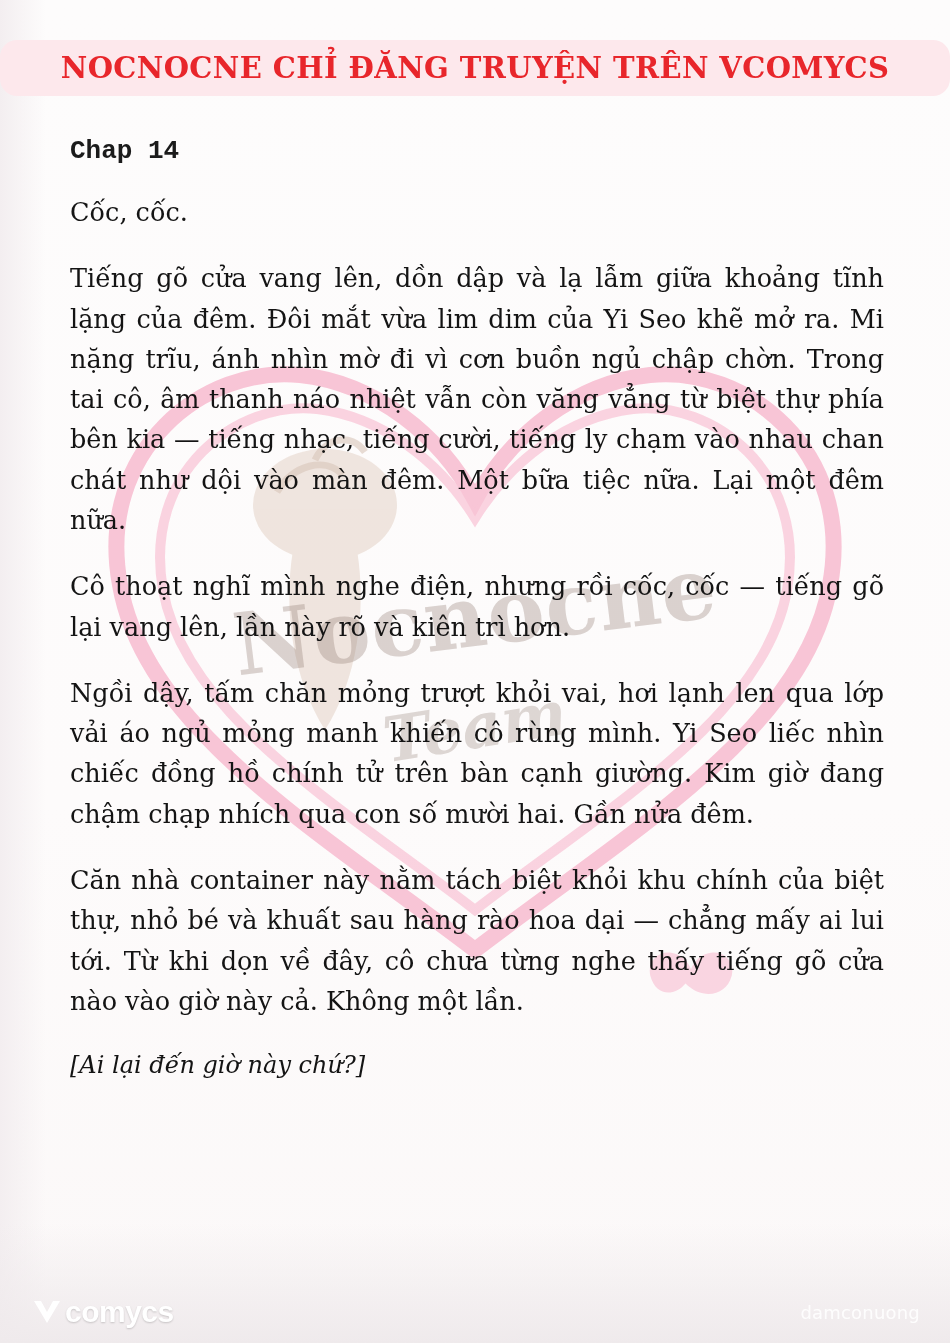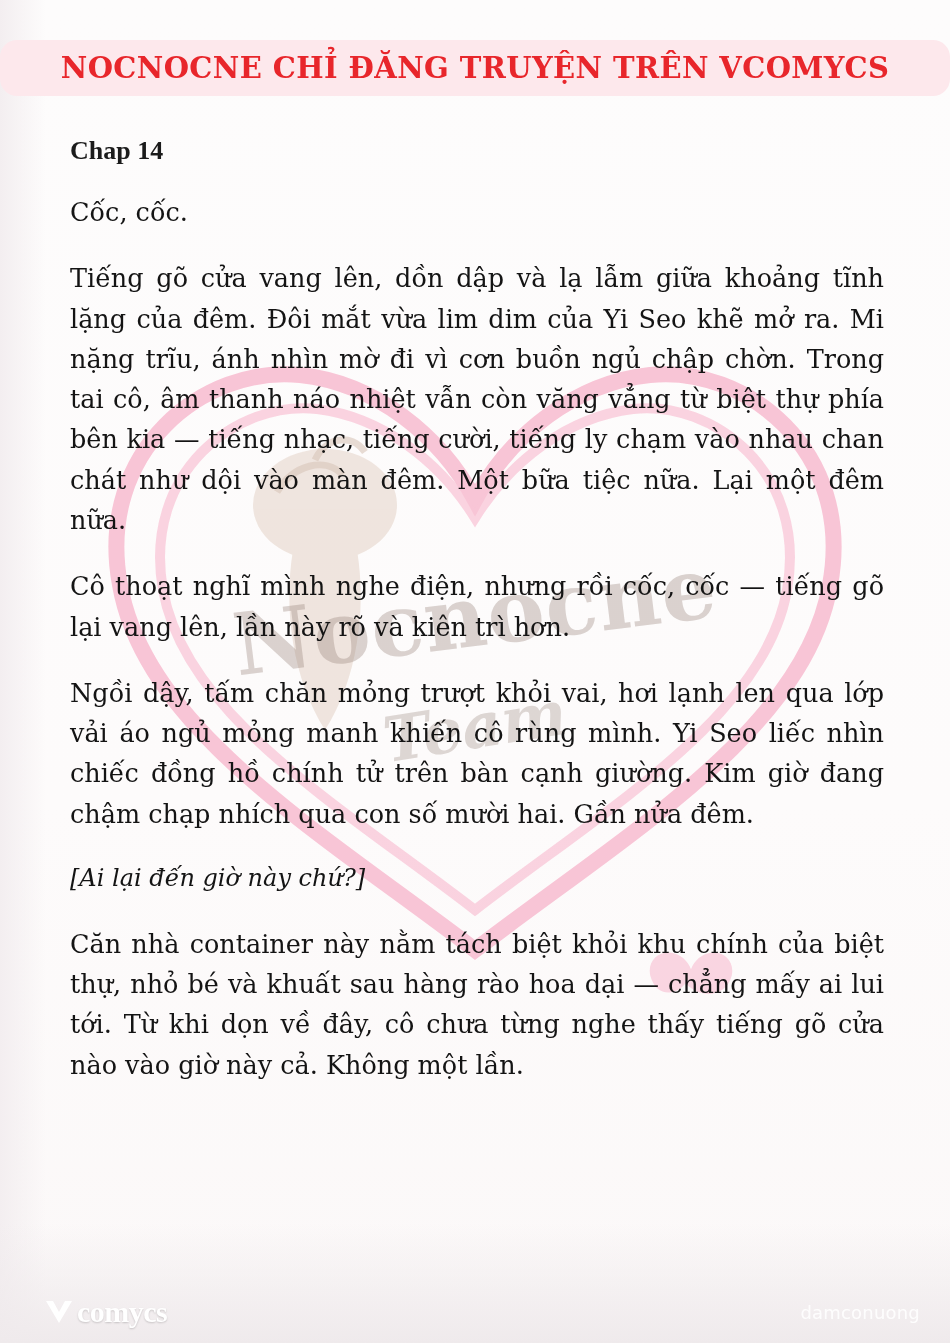--- a/index.html
+++ b/index.html
@@ -102,21 +102,21 @@
   }
 
   
   .content {
     position: absolute;
     left: 70px;
     right: 66px;
     top: 136px;
   }
   .chapter-label {
-    font-family: Liberation Serif, serif;
+    font-family: Liberation Mono, monospace;
     font-weight: 700;
     font-size: 26px;
     color: #1b1b1b;
     margin: 0 0 26px 0;
   }
   p.para {
     font-family: "DejaVu Serif", serif;
     font-weight: 400;
     font-size: 25.5px;
     line-height: 1.58;
@@ -133,25 +133,25 @@
 
   
   .footer {
     position: absolute;
     left: 0; right: 0;
     bottom: 0;
     height: 78px;
   }
   .footer-logo {
     position: absolute;
-    left: 44px;
+    left: 32px;
     bottom: 14px;
     display: flex;
     align-items: baseline;
-    font-family: Liberation Serif, serif;
+    font-family: Liberation Sans, sans-serif;
     font-weight: 700;
     font-size: 30px;
     color: #ffffff;
     text-shadow: 0 1px 2px rgba(0,0,0,0.18);
     letter-spacing: -0.5px;
   }
   .footer-logo .v-mark {
     display: inline-block;
     width: 30px; height: 26px;
     margin-right: 3px;
@@ -202,22 +202,22 @@
   <div class="banner">
     <div class="banner-title">NOCNOCNE CHỈ ĐĂNG TRUYỆN TRÊN VCOMYCS</div>
   </div>
 
   <div class="content">
     <div class="chapter-label">Chap 14</div>
     <p class="para short">Cốc, cốc.</p>
     <p class="para">Tiếng gõ cửa vang lên, dồn dập và lạ lẫm giữa khoảng tĩnh lặng của đêm. Đôi mắt vừa lim dim của Yi Seo khẽ mở ra. Mi nặng trĩu, ánh nhìn mờ đi vì cơn buồn ngủ chập chờn. Trong tai cô, âm thanh náo nhiệt vẫn còn văng vẳng từ biệt thự phía bên kia — tiếng nhạc, tiếng cười, tiếng ly chạm vào nhau chan chát như dội vào màn đêm. Một bữa tiệc nữa. Lại một đêm nữa.</p>
     <p class="para">Cô thoạt nghĩ mình nghe điện, nhưng rồi cốc, cốc — tiếng gõ lại vang lên, lần này rõ và kiên trì hơn.</p>
     <p class="para">Ngồi dậy, tấm chăn mỏng trượt khỏi vai, hơi lạnh len qua lớp vải áo ngủ mỏng manh khiến cô rùng mình. Yi Seo liếc nhìn chiếc đồng hồ chính tử trên bàn cạnh giường. Kim giờ đang chậm chạp nhích qua con số mười hai. Gần nửa đêm.</p>
+    <p class="para">Căn nhà container này nằm tách biệt khỏi khu chính của biệt thự, nhỏ bé và khuất sau hàng rào hoa dại — chẳng mấy ai lui tới. Từ khi dọn về đây, cô chưa từng nghe thấy tiếng gõ cửa nào vào giờ này cả. Không một lần.</p>
     <p class="para thought short">[Ai lại đến giờ này chứ?]</p>
-    <p class="para">Căn nhà container này nằm tách biệt khỏi khu chính của biệt thự, nhỏ bé và khuất sau hàng rào hoa dại — chẳng mấy ai lui tới. Từ khi dọn về đây, cô chưa từng nghe thấy tiếng gõ cửa nào vào giờ này cả. Không một lần.</p>
   </div>
 
   <div class="footer">
     <div class="footer-logo">
       <span class="v-mark">
         <svg viewBox="0 0 30 26" xmlns="http://www.w3.org/2000/svg">
           <path d="M2 2 L15 24 L28 2 L21 2 L15 13 L9 2 Z" fill="#ffffff"></path>
         </svg>
       </span>
       <span>comycs</span>

